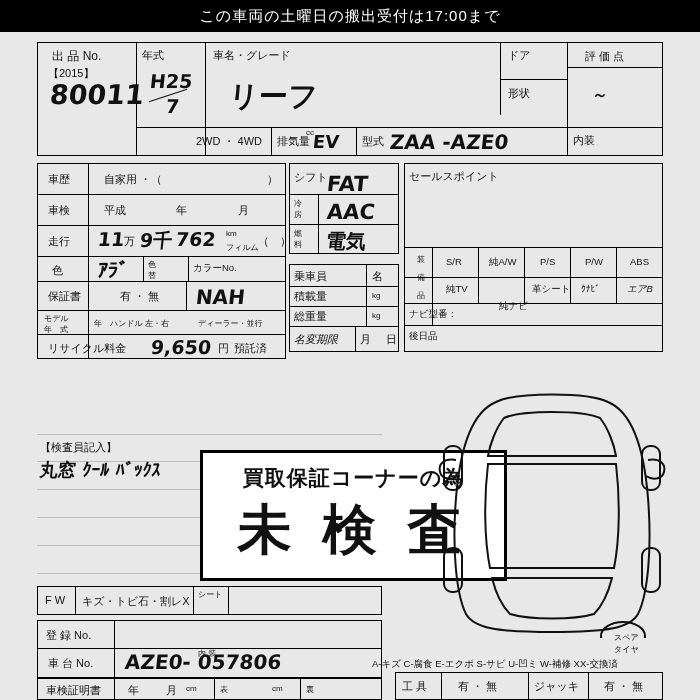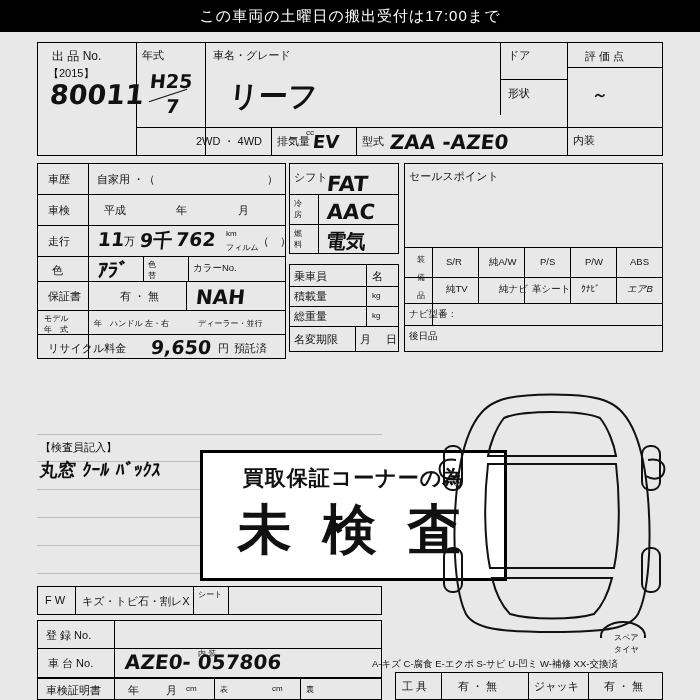--- a/index.html
+++ b/index.html
@@ -105,21 +105,21 @@
   <div class="hr" style="left:37px;top:281px;width:249px;"></div>
   <div class="hr" style="left:37px;top:310px;width:249px;"></div>
   <div class="hr" style="left:37px;top:334px;width:249px;"></div>
   <div class="vr" style="left:88px;top:163px;height:147px;"></div>
   <div class="vr" style="left:88px;top:310px;height:49px;"></div>
   <div class="vr" style="left:143px;top:256px;height:25px;"></div>
   <div class="vr" style="left:188px;top:256px;height:25px;"></div>
   <div class="vr" style="left:186px;top:281px;height:29px;"></div>
 
   <span class="lbl" style="left:48px;top:172px;">車歴</span>
-  <span class="lbl" style="left:97px;top:172px;">自家用 ・（</span>
+  <span class="lbl" style="left:104px;top:172px;">自家用 ・（</span>
   <span class="lbl" style="left:267px;top:172px;">）</span>
 
   <span class="lbl" style="left:48px;top:203px;">車検</span>
   <span class="lbl" style="left:104px;top:203px;">平成</span>
   <span class="lbl" style="left:176px;top:203px;">年</span>
   <span class="lbl" style="left:238px;top:203px;">月</span>
 
   <span class="lbl" style="left:48px;top:234px;">走行</span>
   <span class="hand" style="position:absolute;left:98px;top:228px;font-size:19px;">11</span>
   <span class="lbl" style="left:124px;top:234px;">万</span>
@@ -171,21 +171,21 @@
   <div class="hr" style="left:289px;top:326px;width:110px;"></div>
   <div class="vr" style="left:366px;top:264px;height:62px;"></div>
   <div class="vr" style="left:355px;top:326px;height:26px;"></div>
 
   <span class="lbl" style="left:294px;top:269px;">乗車員</span>
   <span class="lbl" style="left:372px;top:269px;">名</span>
   <span class="lbl" style="left:294px;top:289px;">積載量</span>
   <span class="lbl xs" style="left:372px;top:291px;">kg</span>
   <span class="lbl" style="left:294px;top:309px;">総重量</span>
   <span class="lbl xs" style="left:372px;top:311px;">kg</span>
-  <span class="lbl" style="left:294px;top:332px;">名変期限</span>
+  <span class="lbl" style="left:294px;top:332px;font-style:italic;">名変期限</span>
   <span class="lbl" style="left:360px;top:332px;">月</span>
   <span class="lbl" style="left:386px;top:332px;">日</span>
 
   <div class="bx" style="left:404px;top:163px;width:259px;height:189px;"></div>
   <div class="hr" style="left:404px;top:247px;width:259px;"></div>
   <div class="hr" style="left:404px;top:277px;width:259px;"></div>
   <div class="hr" style="left:404px;top:303px;width:259px;"></div>
   <div class="hr" style="left:404px;top:325px;width:259px;"></div>
   <div class="vr" style="left:432px;top:247px;height:78px;"></div>
   <div class="vr" style="left:478px;top:247px;height:56px;"></div>
@@ -199,21 +199,21 @@
   <span class="lbl xs" style="left:417px;top:272px;">備</span>
   <span class="lbl xs" style="left:417px;top:290px;">品</span>
 
   <span class="lbl sm" style="left:446px;top:256px;">S/R</span>
   <span class="lbl sm" style="left:489px;top:256px;">純A/W</span>
   <span class="lbl sm" style="left:540px;top:256px;">P/S</span>
   <span class="lbl sm" style="left:585px;top:256px;">P/W</span>
   <span class="lbl sm" style="left:630px;top:256px;">ABS</span>
 
   <span class="lbl sm" style="left:446px;top:283px;">純TV</span>
-  <span class="lbl sm" style="left:491px;top:283px;padding-left:8px;">純ナビ</span>
+  <span class="lbl sm" style="left:491px;top:300px;padding-left:8px;">純ナビ</span>
   <span class="lbl sm" style="left:532px;top:283px;">革シート</span>
   <span class="lbl sm" style="left:581px;top:283px;">ｸﾅﾋﾞ</span>
   <span class="lbl sm" style="left:627px;top:283px;font-style:italic;">エアB</span>
 
   <span class="lbl sm" style="left:409px;top:308px;">ナビ型番：</span>
   <span class="lbl sm" style="left:409px;top:330px;">後日品</span>
 
   <span class="lbl" style="left:40px;top:440px;">【検査員記入】</span>
   <div class="grey" style="left:37px;top:434px;width:345px;"></div>
   <div class="grey" style="left:37px;top:461px;width:345px;"></div>

